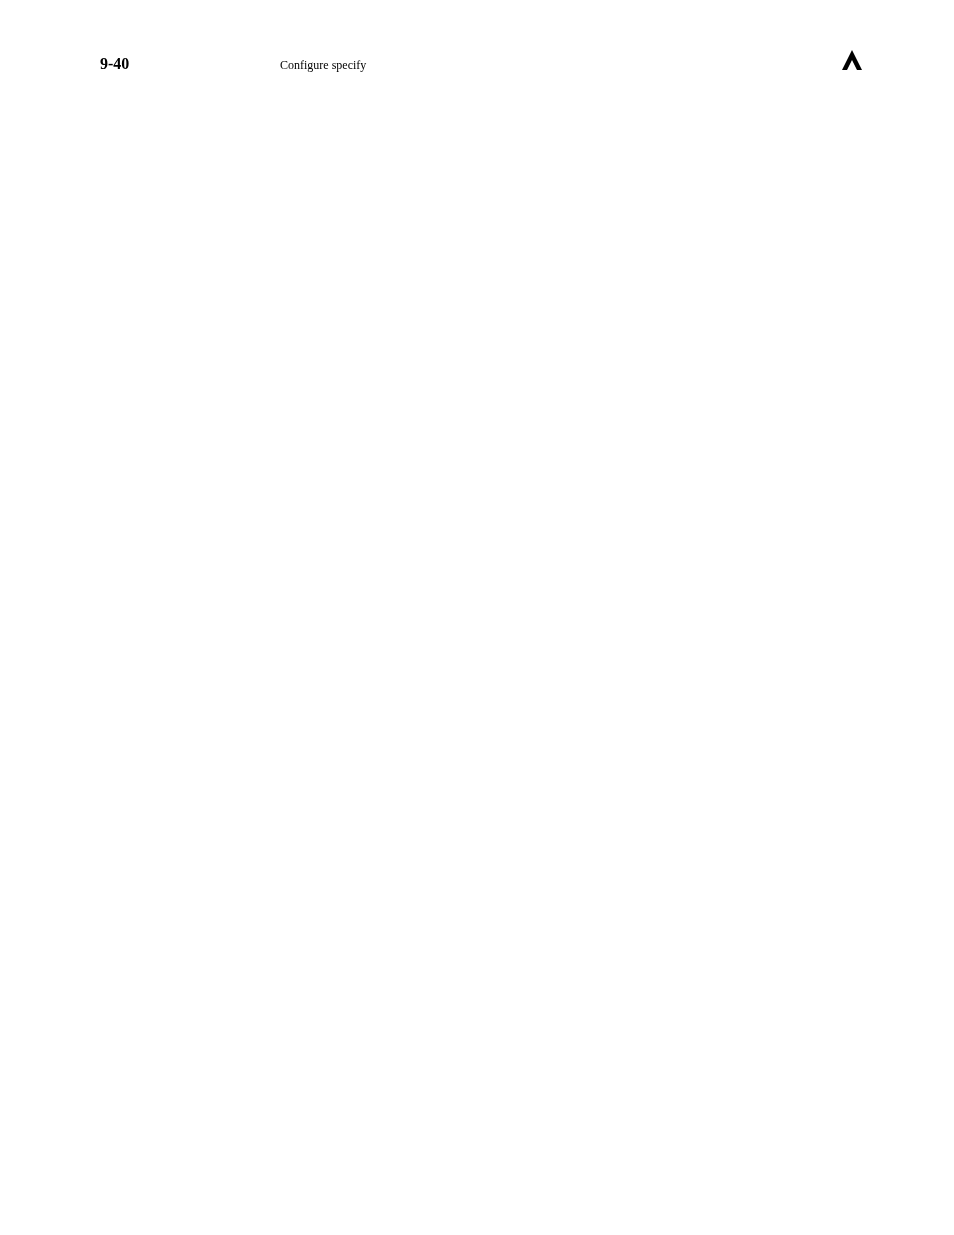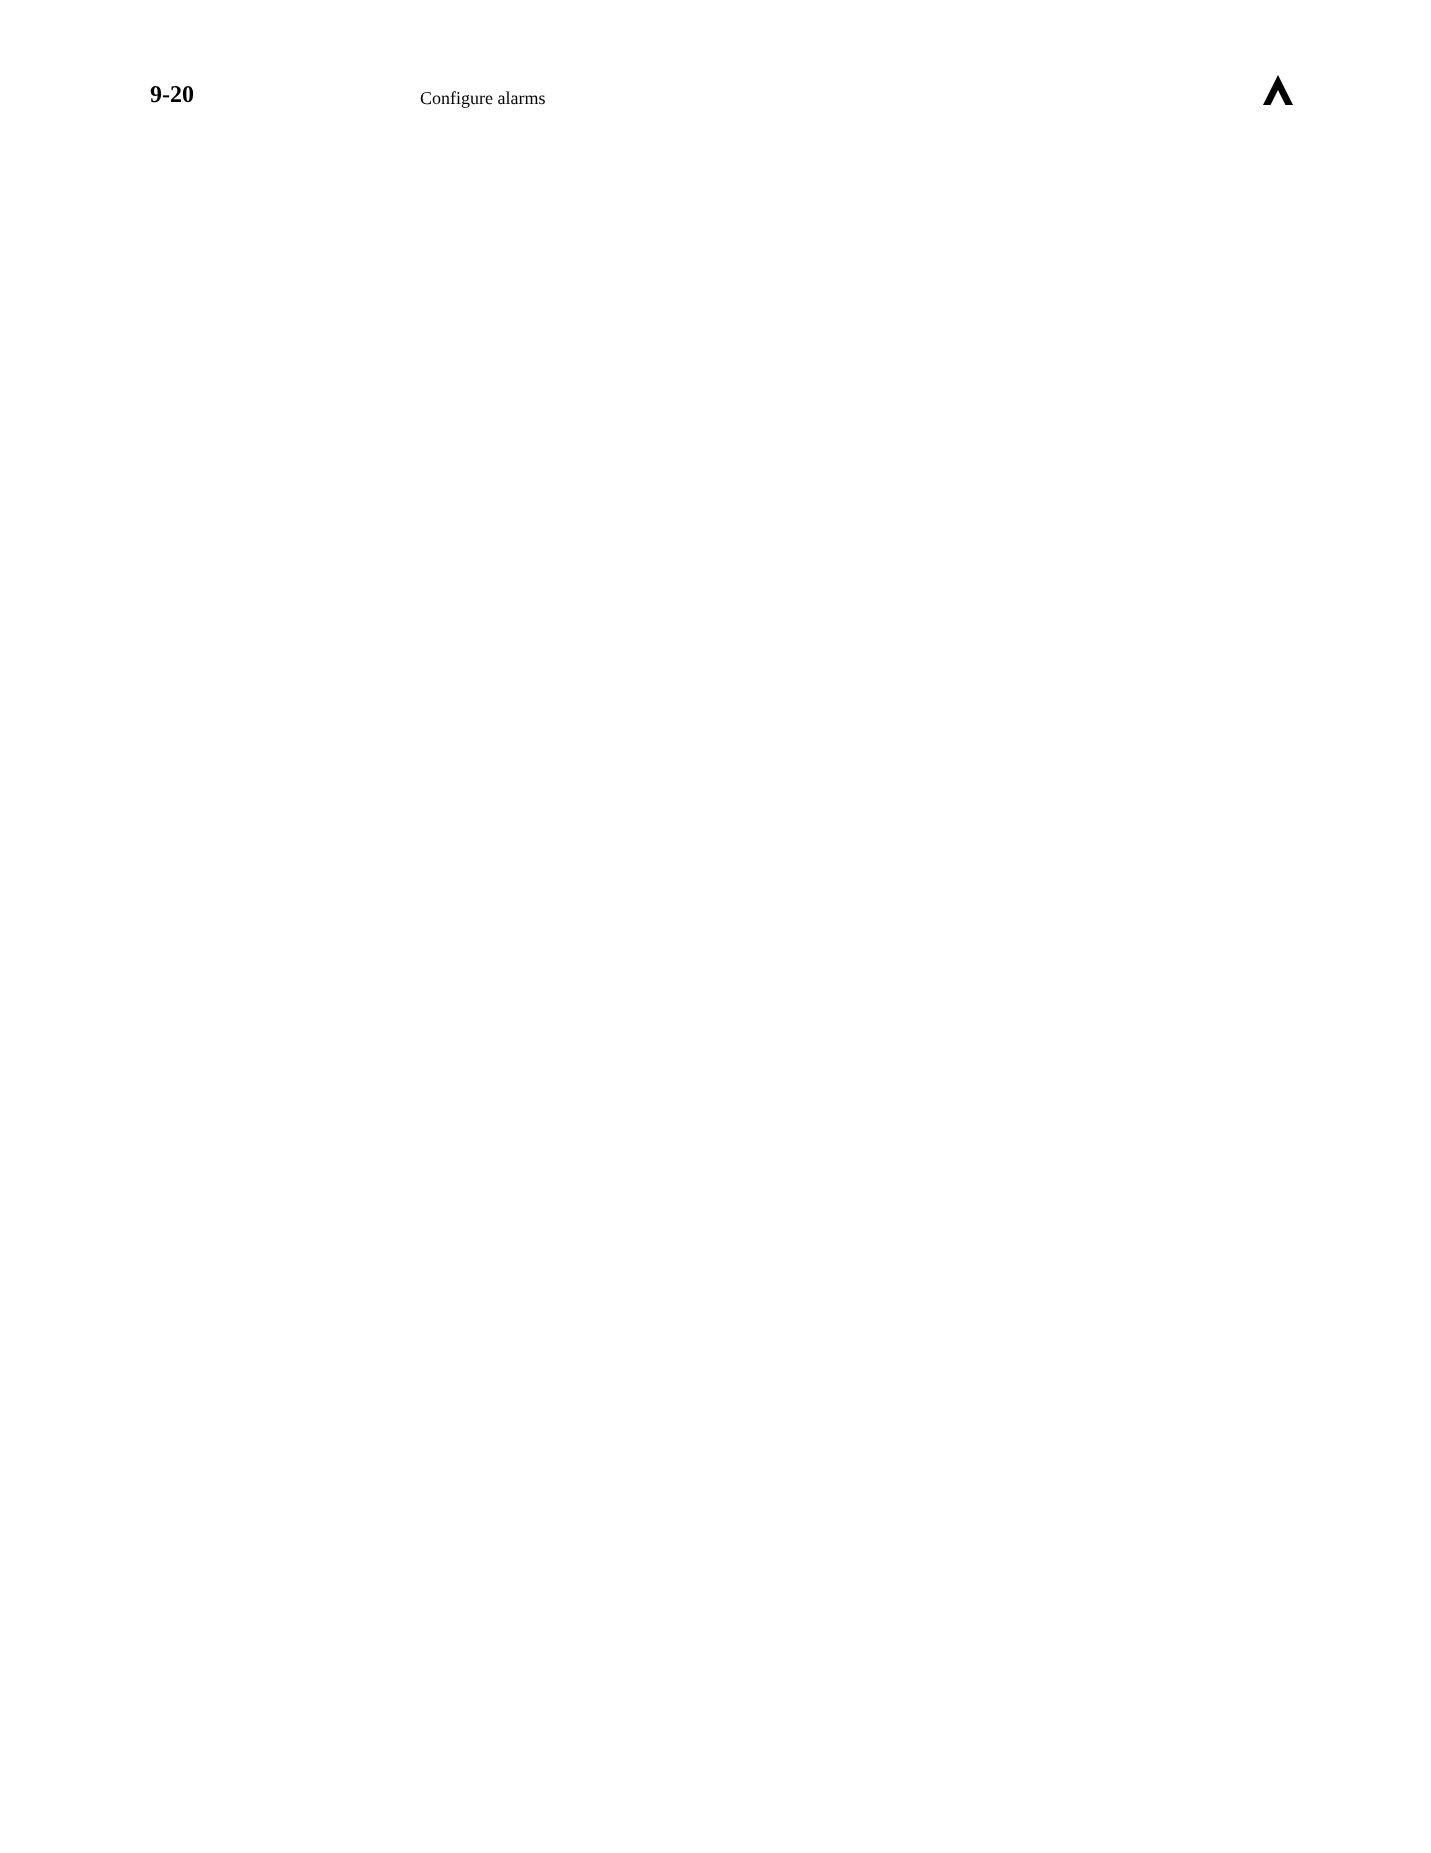--- a/index.html
+++ b/index.html
@@ -109,22 +109,22 @@
   .bullet-sq { display:inline-block; width:8px; height:8px; background:#b00; margin-right: 16px; vertical-align: 2px; }
   .bullet-text { display:inline-block; width: 540px; vertical-align: top; font-size:16px; line-height:1.35; }
   .notewrap { position: absolute; left: 240px; top: 780px; width: 620px; }
   .note-icon { position:absolute; left:0; top:0; }
   .note-text { margin-left: 44px; font-size:16px; line-height:1.35; }
 </style>
 </head>
 <body>
 <div class="page">
 
-<div class="pagehead-num">9-20</div>
-<div class="pagehead-title">Configure alarms</div>
+<div class="pagehead-num">9-40</div>
+<div class="pagehead-title">Configure specify</div>
 <svg class="logo" width="24" height="24" viewBox="0 0 24 24">
   <path d="M2 22 L12 2 L22 22 L17 22 L12 12 L7 22 Z" fill="#000"></path>
 </svg>
 <div class="pagehead-rule"></div>
 
 <div class="intro1">Use this editor to enter the message you want to appear when the alarm is triggered. You can also specify variables to insert in the message at run time, such as the current tag value at the time the alarm was triggered.</div>
 <div class="intro2">The editor automatically assigns a message number to each message.</div>
 
 <div class="cap1">Type the message here.</div>
 <div class="cap2">Select one or more variables to insert in the message.</div>

